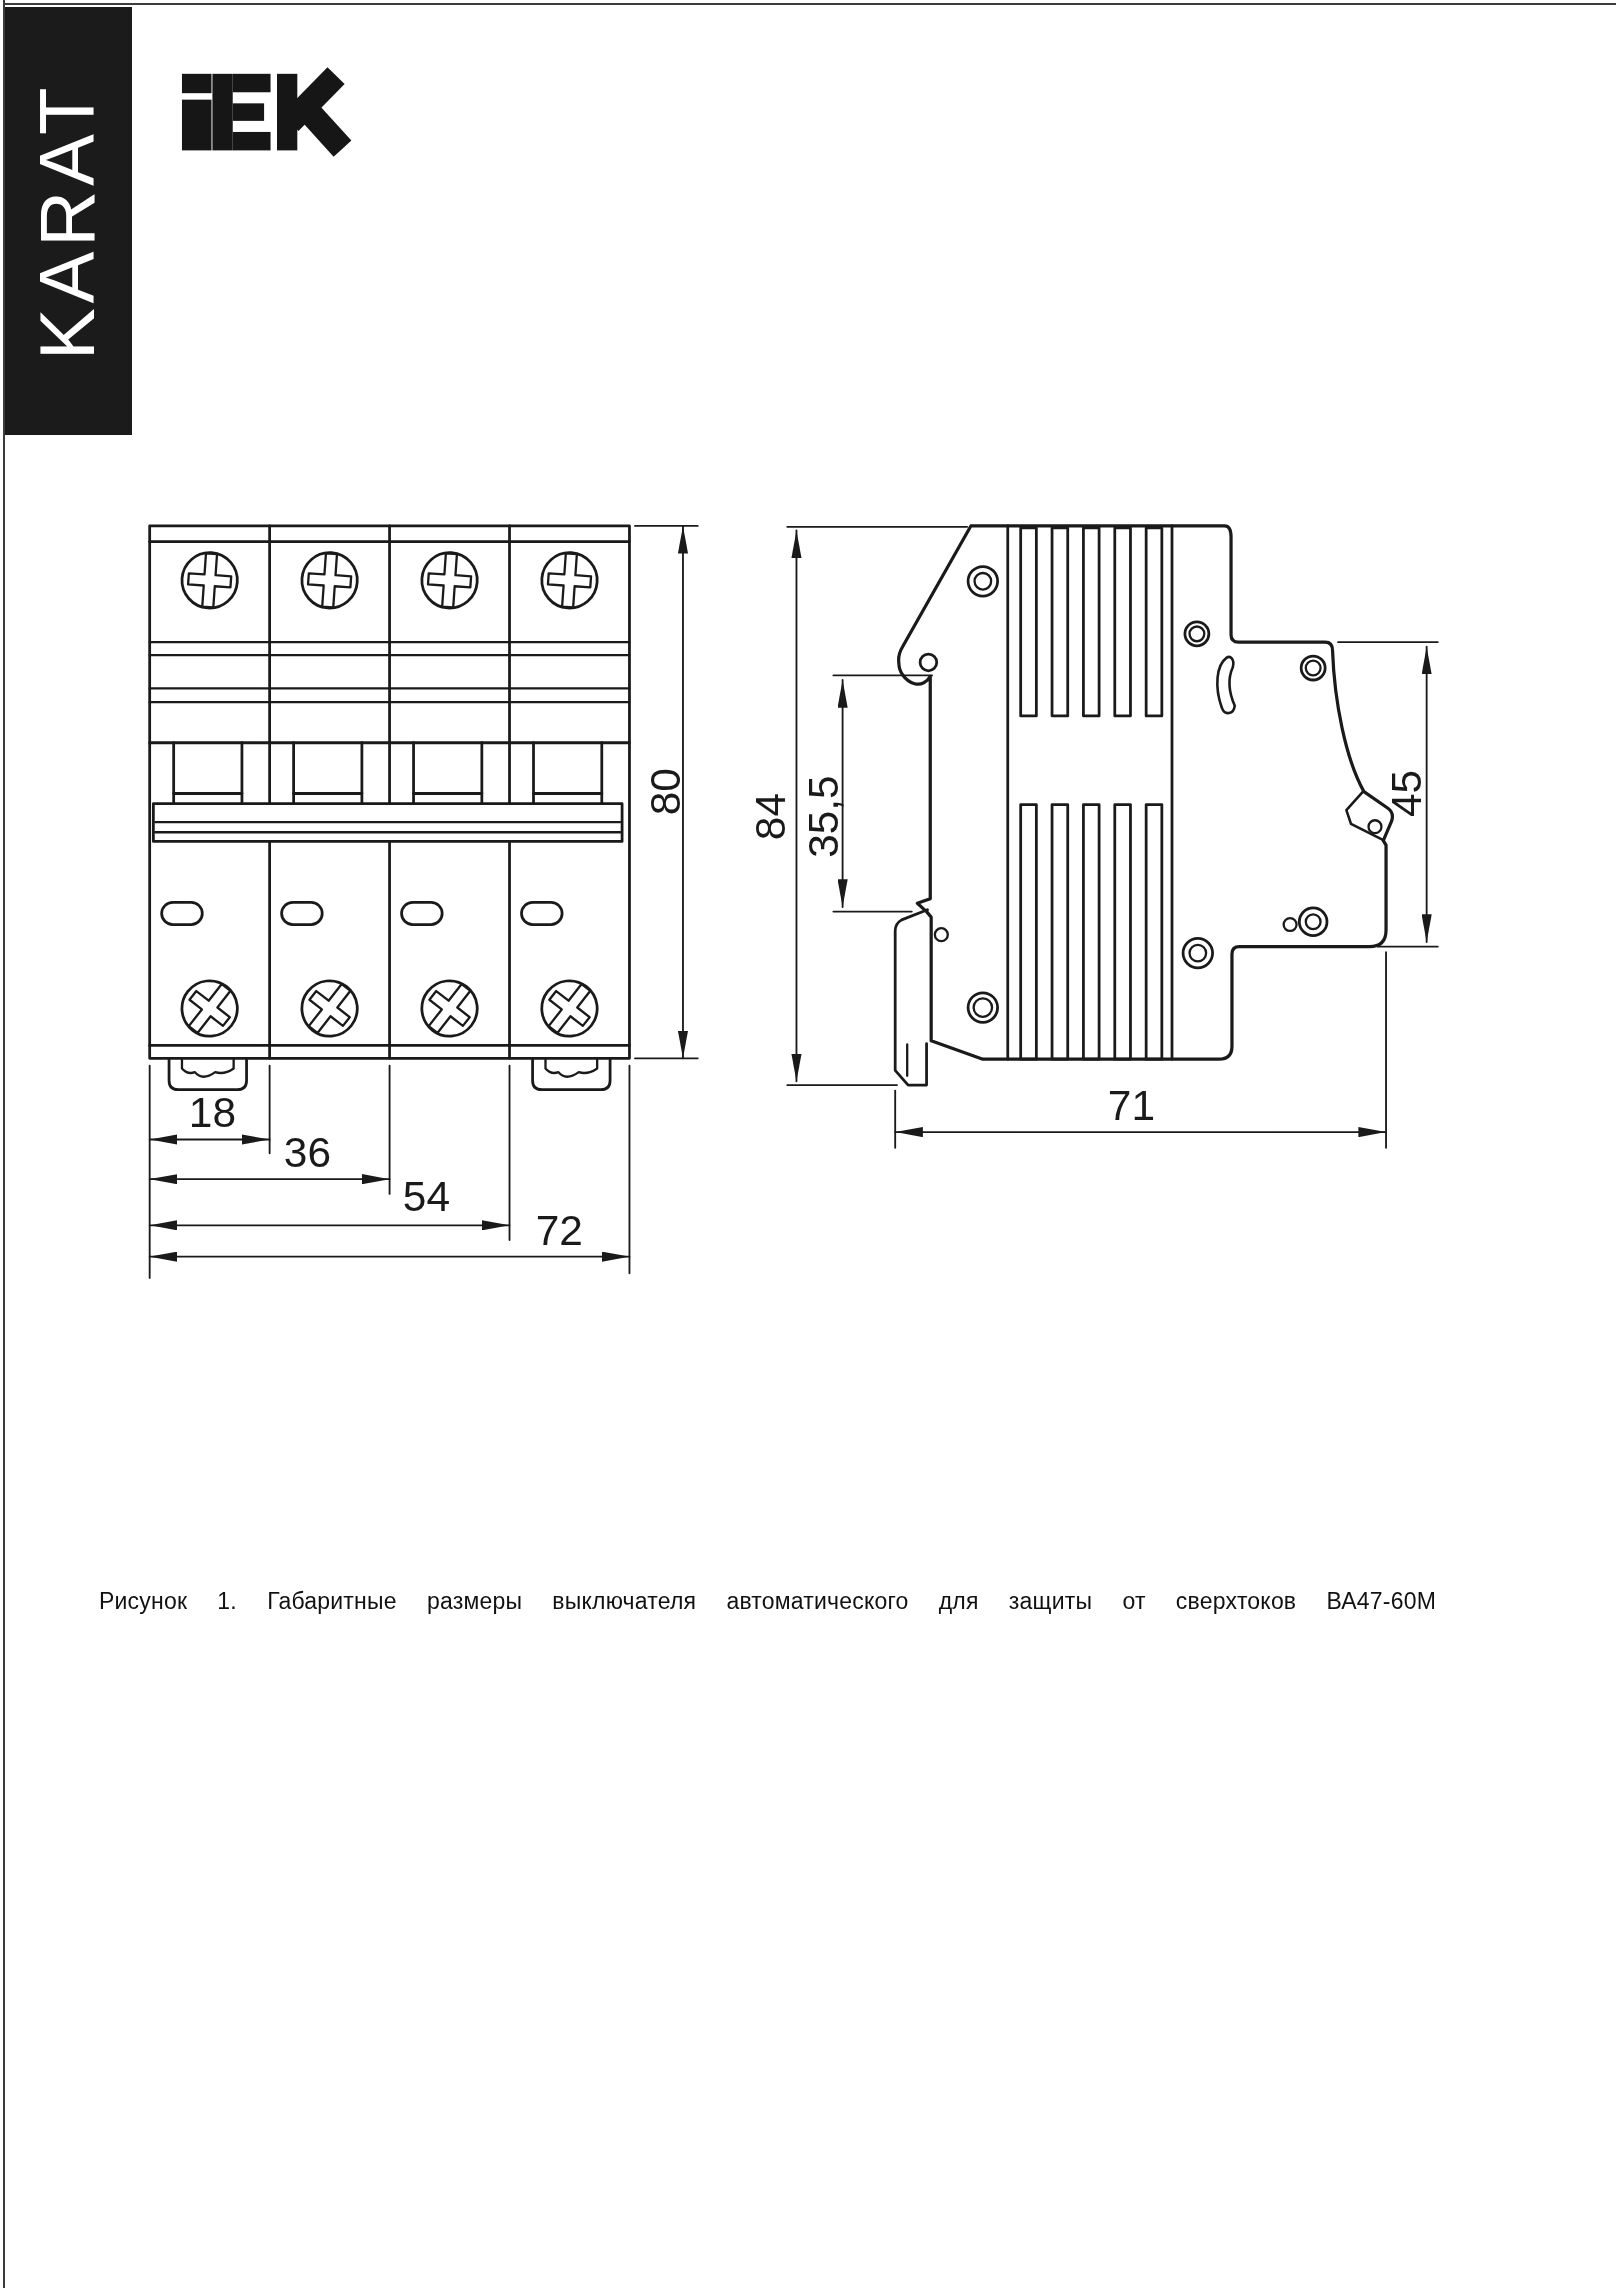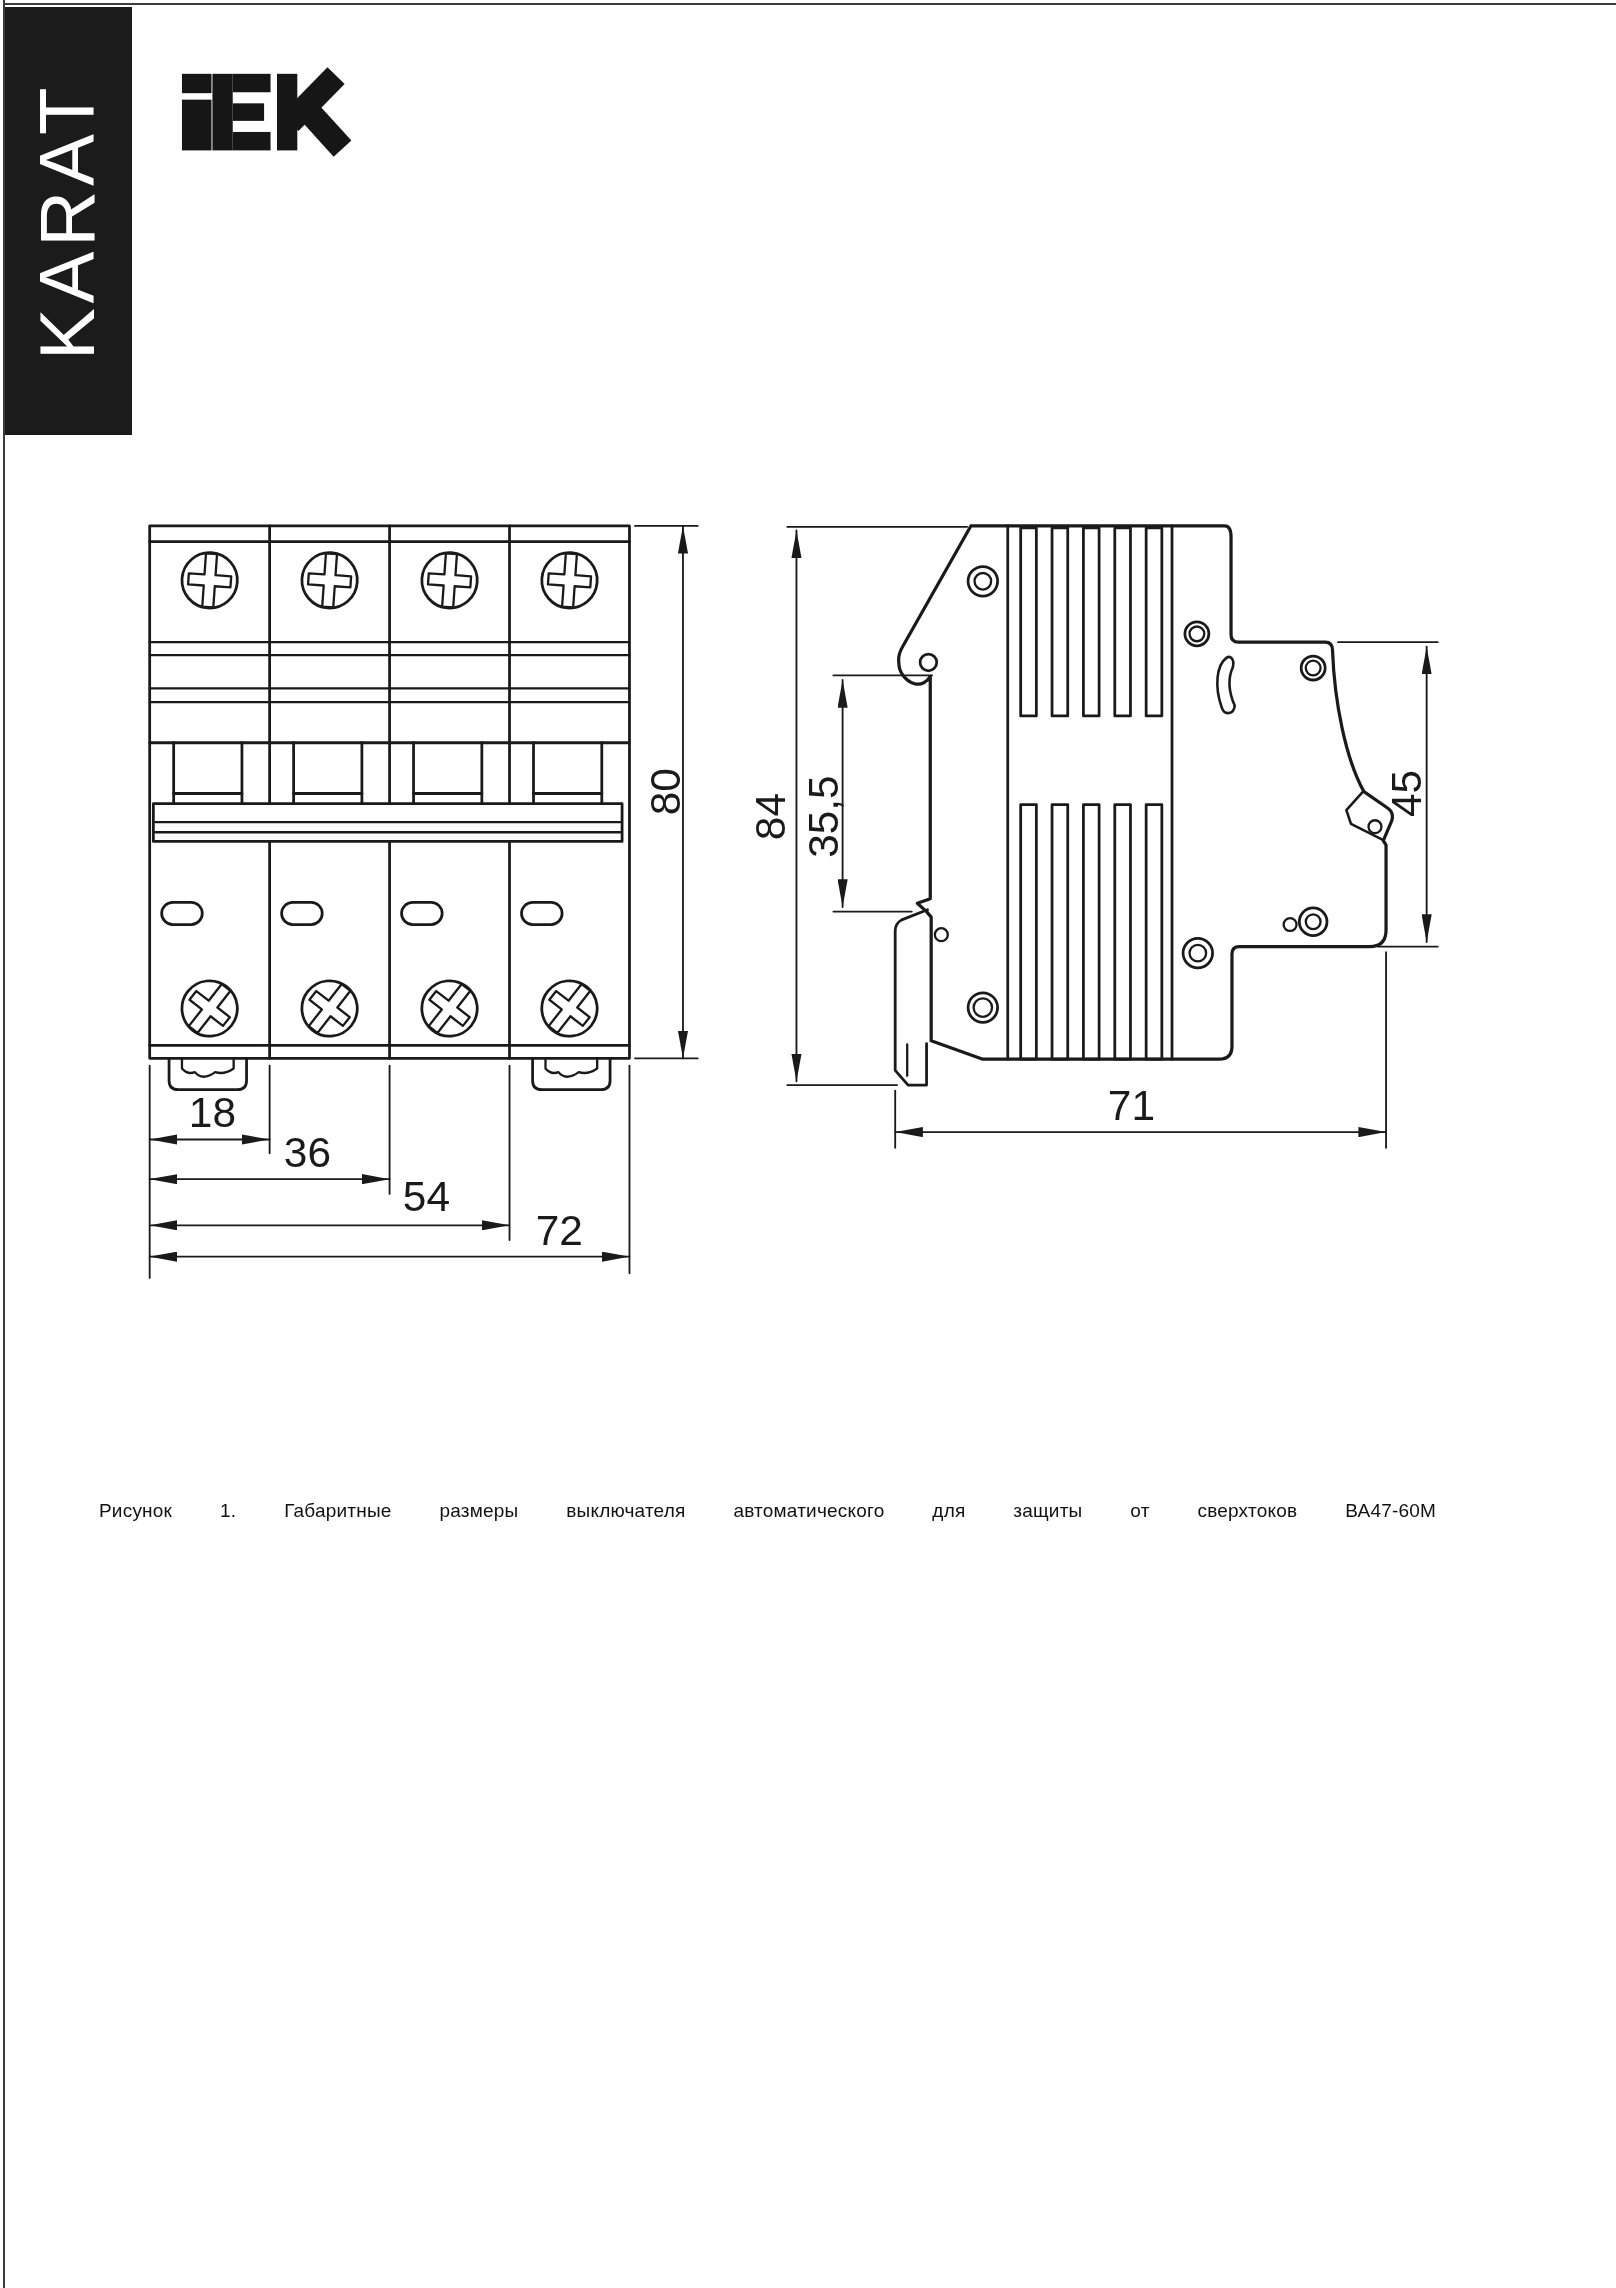--- a/index.html
+++ b/index.html
@@ -19,22 +19,22 @@
   }
   .karat-box span{
     color:#ffffff;
     font-size:78px;
     letter-spacing:4.6px;
     white-space:nowrap;
     transform:rotate(-90deg);
   }
   .drawing-svg{position:absolute;left:0;top:0;}
   .caption{
-    position:absolute;left:99px;top:1500px;width:1337px;
-    font-size:19px;color:#111;
+    position:absolute;left:99px;top:1588px;width:1337px;
+    font-size:23px;color:#111;
     text-align:justify;text-align-last:justify;
     letter-spacing:0.2px;
   }
 </style>
 </head>
 <body>
 
 <div class="page">
   <div class="page-border-left"></div>
   <div class="page-border-top"></div>

